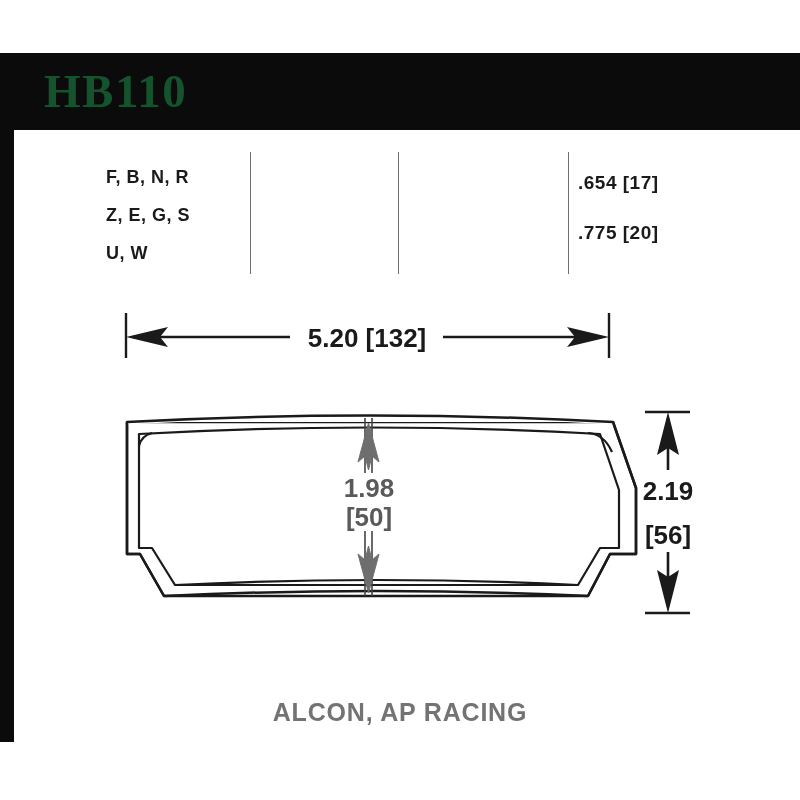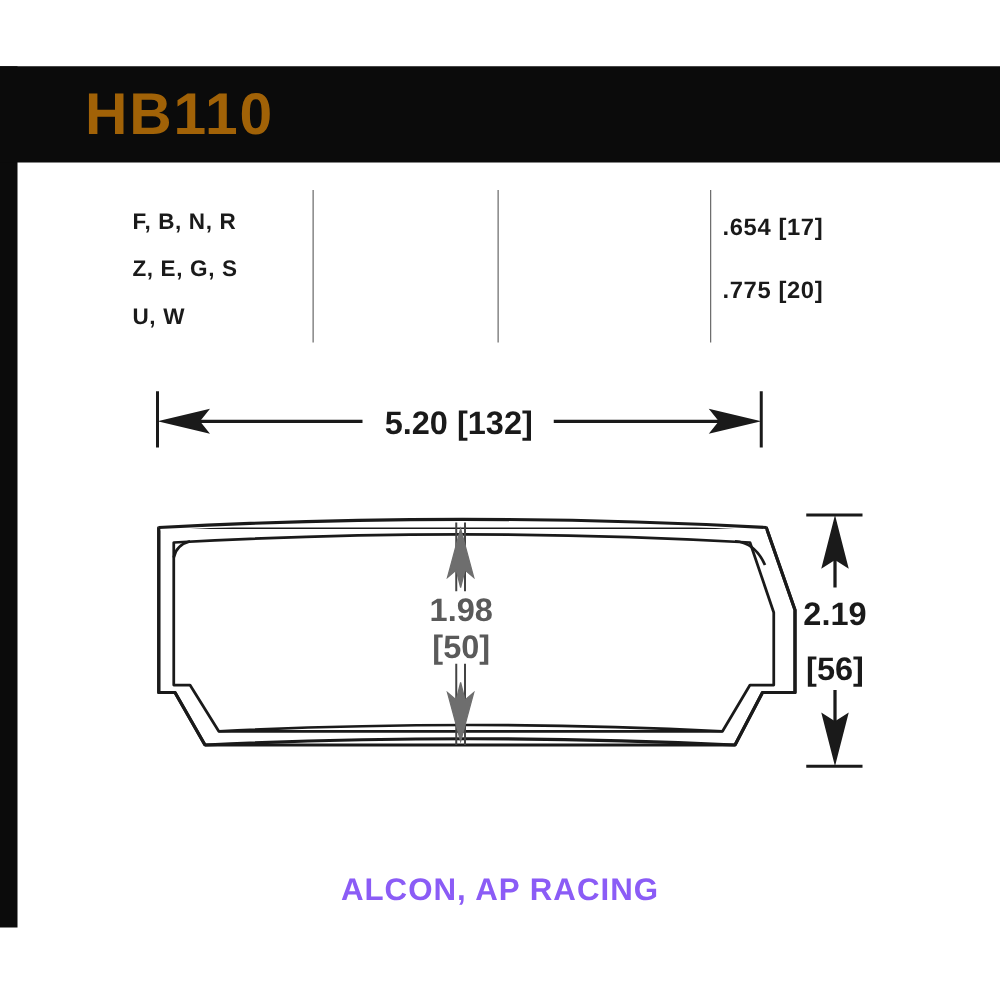--- a/index.html
+++ b/index.html
@@ -37,28 +37,28 @@
   .header-bar {
     position: absolute;
     left: 0px;
     top: 53px;
     width: 800px;
     height: 77px;
     background: #0b0b0b;
   }
   .part-number {
     position: absolute;
-    left: 68px;
+    left: 44px;
     top: 60px;
-    color: #a16207;
+    color: #14532d;
     font-size: 47px;
     font-weight: bold;
     letter-spacing: 1.5px;
     line-height: 62px;
-    font-family: Liberation Sans, sans-serif;
+    font-family: Liberation Serif, serif;
   }
 
   
   .spec-divider {
     position: absolute;
     top: 152px;
     width: 1px;
     height: 122px;
     background: #6e6e6e;
   }
@@ -112,21 +112,21 @@
 
   .maker-label {
     position: absolute;
     left: 0px;
     top: 698px;
     width: 800px;
     text-align: center;
     font-size: 25px;
     font-weight: bold;
     letter-spacing: 0.8px;
-    color: #8b5cf6;
+    color: #737373;
   }
 </style>
 </head>
 <body>
 
 <div id="sheet">
 
   <div class="frame-left"></div>
 
   <div class="header-bar"></div>

